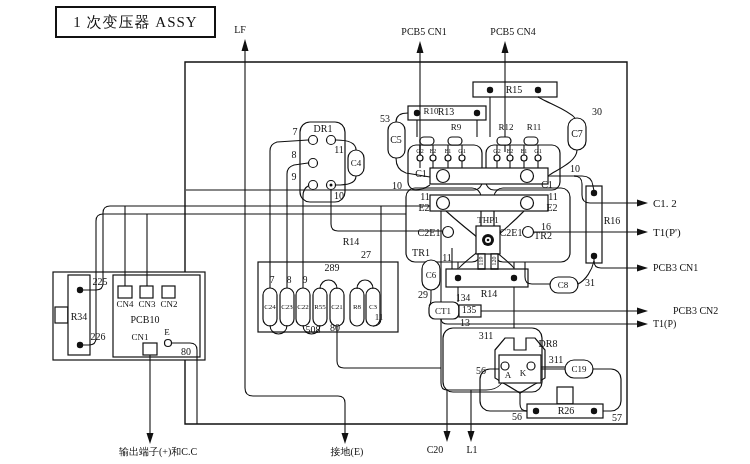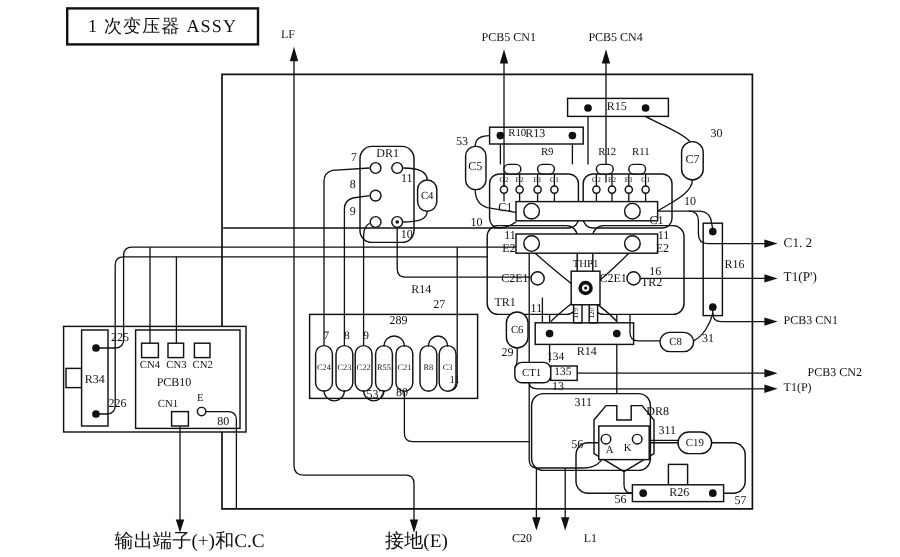--- a/index.html
+++ b/index.html
@@ -3,21 +3,21 @@
 <meta charset="utf-8">
 <style>
   html,body{margin:0;padding:0;background:#fff;}
   #stage{position:relative;width:750px;height:464px;background:#fff;overflow:hidden;
          font-family:"Liberation Serif","DejaVu Serif",serif;color:#111;}
   svg{position:absolute;left:0;top:0;}
   .lb{position:absolute;transform:translate(-50%,-50%);font-size:10px;line-height:1;
       white-space:nowrap;color:#111;}
   .la{transform:translateY(-50%);} 
   .f9{font-size:9px}.f95{font-size:9.5px}.f7{font-size:7px}.f6{font-size:6px}
-  .f11{font-size:11px}.f12{font-size:16px}
+  .f11{font-size:11px}.f12{font-size:10px}
   .rot{transform:translate(-50%,-50%) rotate(-90deg);}
   #title-box{position:absolute;left:55px;top:6px;width:157px;height:28px;
       border:2px solid #111;display:flex;align-items:center;justify-content:center;
       font-size:15px;letter-spacing:1px;background:#fff;}
 </style>
 </head>
 <body>
 
 <div id="stage">
 
@@ -215,21 +215,21 @@
   <span class="lb" style="left:424px;top:32px">PCB5 CN1</span>
   <span class="lb" style="left:513px;top:32px">PCB5 CN4</span>
   <span class="lb la f11" style="left:653px;top:203px">C1. 2</span>
   <span class="lb la f11" style="left:653px;top:232px">T1(P')</span>
   <span class="lb la" style="left:653px;top:268px">PCB3 CN1</span>
   <span class="lb la" style="left:673px;top:311px">PCB3 CN2</span>
   <span class="lb la" style="left:653px;top:324px">T1(P)</span>
   <span class="lb f12" style="left:158px;top:452px">输出端子(+)和C.C</span>
   <span class="lb f12" style="left:347px;top:452px">接地(E)</span>
   <span class="lb" style="left:435px;top:450px">C20</span>
-  <span class="lb" style="left:492px;top:450px">L1</span>
+  <span class="lb" style="left:472px;top:450px">L1</span>
 
   <span class="lb" style="left:514px;top:90px">R15</span>
   <span class="lb" style="left:597px;top:112px">30</span>
   <span class="lb" style="left:577px;top:134px">C7</span>
   <span class="lb" style="left:385px;top:119px">53</span>
   <span class="lb" style="left:396px;top:140px">C5</span>
   <span class="lb" style="left:446px;top:112px">R13</span>
   <span class="lb f9" style="left:431px;top:111px">R10</span>
   <span class="lb f9" style="left:456px;top:127px">R9</span>
   <span class="lb f9" style="left:506px;top:127px">R12</span>
@@ -308,17 +308,17 @@
   <span class="lb f95" style="left:305px;top:281px">9</span>
   <span class="lb" style="left:332px;top:268px">289</span>
   <span class="lb" style="left:366px;top:255px">27</span>
   <span class="lb f7" style="left:270px;top:307px">C24</span>
   <span class="lb f7" style="left:287px;top:307px">C23</span>
   <span class="lb f7" style="left:303px;top:307px">C22</span>
   <span class="lb f7" style="left:320px;top:307px">R55</span>
   <span class="lb f7" style="left:337px;top:307px">C21</span>
   <span class="lb f7" style="left:357px;top:307px">R8</span>
   <span class="lb f7" style="left:373px;top:307px">C3</span>
-  <span class="lb" style="left:313px;top:330px">537</span>
+  <span class="lb" style="left:313px;top:330px">508</span>
   <span class="lb" style="left:335px;top:328px">80</span>
   <span class="lb f9" style="left:379px;top:317px">11</span>
 
 </div>
 
 </body></html>

